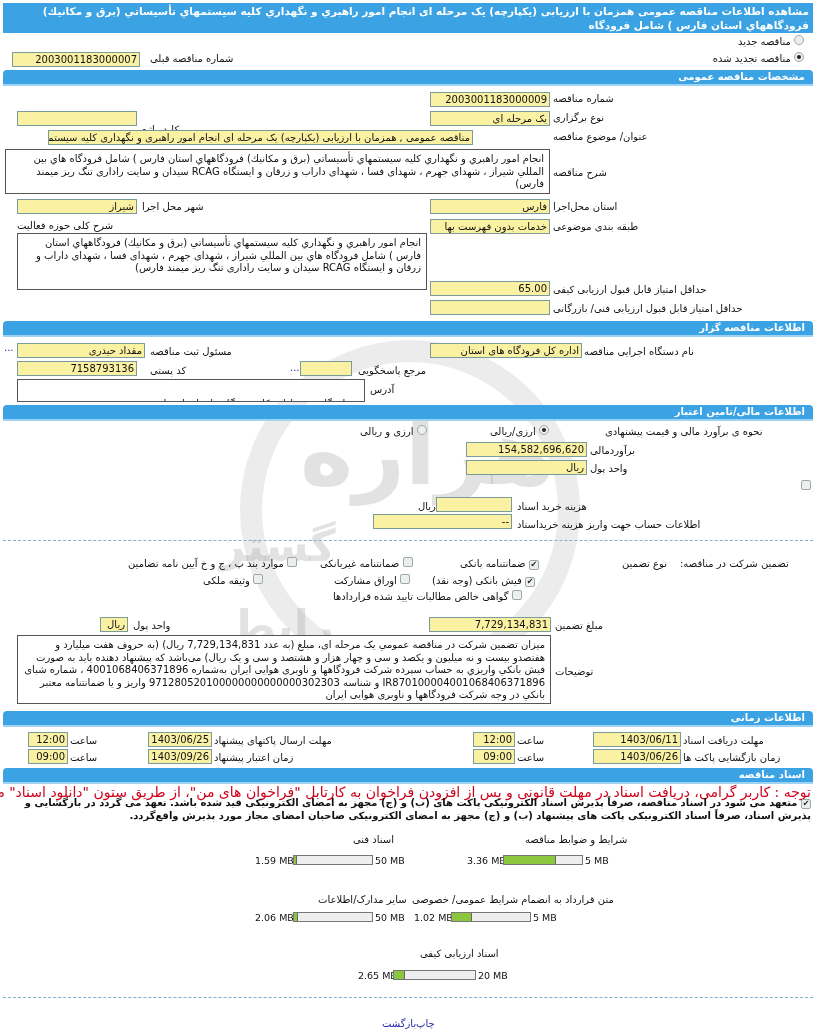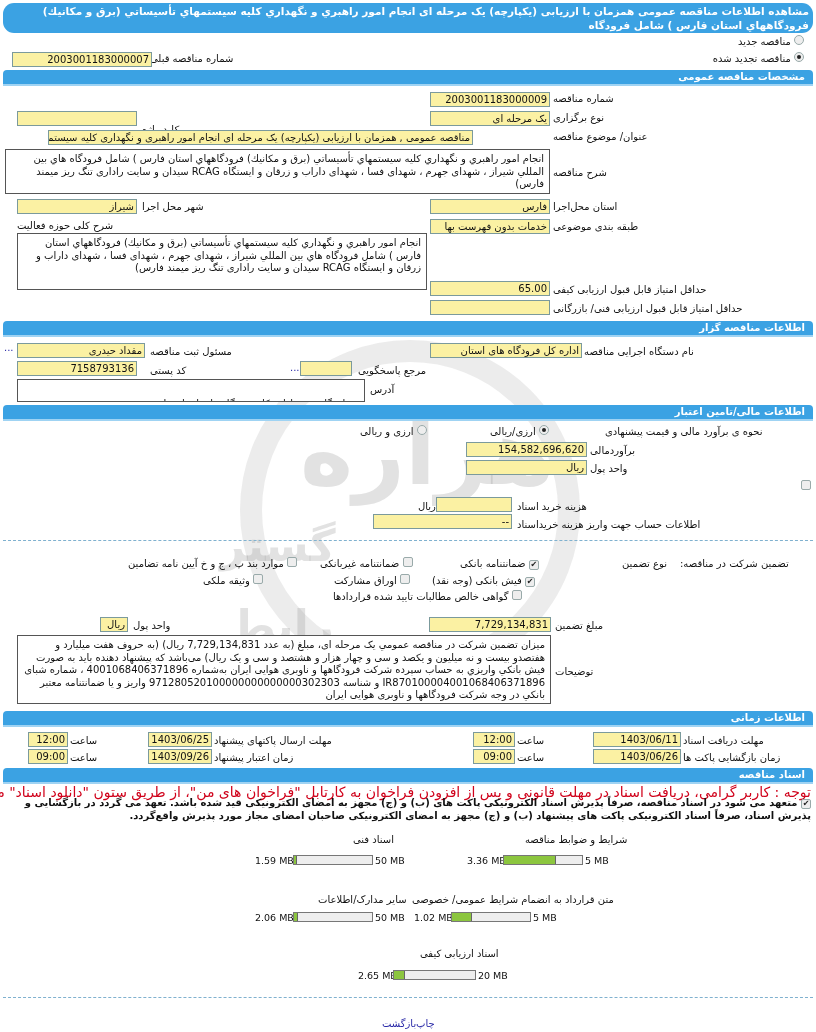--- a/index.html
+++ b/index.html
@@ -1,20 +1,20 @@
 <!DOCTYPE html>
 <html><head>
 <meta charset="utf-8">
 <style>
   * { box-sizing: border-box; margin: 0; padding: 0; }
   html, body { width: 816px; height: 1032px; overflow: hidden; background: #fff; }
   body { font-family: "DejaVu Sans", sans-serif; font-size: 10px; color: #111; position: relative; direction: ltr; }
   .abs { position: absolute; }
   .rtl { direction: rtl; text-align: right; }
-  .title-bar { left: 3px; top: 3px; width: 810px; height: 30px; background: #3ba2e3; border-radius: 11px; color: #fff; font-weight: bold; font-size: 10.5px; line-height: 14px; padding: 1px 4px; direction: rtl; text-align: right; }
+  .title-bar { left: 3px; top: 3px; width: 810px; height: 30px; background: #3ba2e3; border-radius: 0; color: #fff; font-weight: bold; font-size: 10.5px; line-height: 14px; padding: 1px 4px; direction: rtl; text-align: right; }
   .sec { left: 3px; width: 810px; height: 14px; background: #3ba2e3; border-radius: 4px 4px 0 0; color: #fff; font-weight: bold; font-size: 10px; line-height: 14px; padding-right: 8px; direction: rtl; text-align: right; box-shadow: 0 2px 0 #9fd3f3; }
   .lbl { direction: rtl; white-space: nowrap; font-size: 10px; line-height: 14px; }
   .inp { background: #fbf1a3; border: 1px solid #7b9a9c; height: 15px; font-size: 10px; line-height: 13px; padding: 0 2px; direction: rtl; text-align: right; overflow: hidden; white-space: nowrap; color: #111; }
   .inp.ltrnum { direction: ltr; text-align: right; }
   .box { border: 1px solid #555; background: #fff; font-size: 10px; line-height: 12.5px; padding: 3px 5px; direction: rtl; text-align: right; overflow: hidden; }
   .radio { width: 10px; height: 10px; border-radius: 50%; border: 1px solid #9aa; background: #eee; display: inline-block; position: relative; }
   .radio.on::after { content: ""; position: absolute; left: 2px; top: 2px; width: 4px; height: 4px; border-radius: 50%; background: #222; }
   .chk { width: 10px; height: 10px; border: 1px solid #9aa; background: #eee; display: inline-block; font-size: 8px; line-height: 8px; text-align: center; color: #222; border-radius: 2px; }
   .dots { color: #2a2aa8; font-size: 10px; }
   .dashed { left: 3px; width: 810px; border-top: 1px dashed #7fb1cf; }
@@ -38,21 +38,21 @@
 
 <div class="abs lbl" style="right:12px;top:35px;">
   <span class="radio"></span>
   <span>مناقصه جدید</span>
 </div>
 <div class="abs lbl" style="right:12px;top:52px;">
   <span class="radio on"></span>
   <span>مناقصه تجدید شده</span>
 </div>
 <div class="abs lbl" style="left:150px;top:52px;">شماره مناقصه قبلی</div>
-<div class="abs inp ltrnum" style="left:12px;top:52px;width:140px;">2003001183000007</div>
+<div class="abs inp ltrnum" style="left:12px;top:52px;width:128px;">2003001183000007</div>
 
 <div class="abs sec" style="top:70px;">مشخصات مناقصه عمومی</div>
 
 <div class="abs lbl" style="left:553px;top:92px;">شماره مناقصه</div>
 <div class="abs inp ltrnum" style="left:430px;top:92px;width:120px;">2003001183000009</div>
 
 <div class="abs lbl" style="left:553px;top:111px;">نوع برگزاری</div>
 <div class="abs inp" style="left:430px;top:111px;width:120px;">یک مرحله ای</div>
 
 <div class="abs lbl" style="left:142px;top:123px;">کلید واژه</div>

